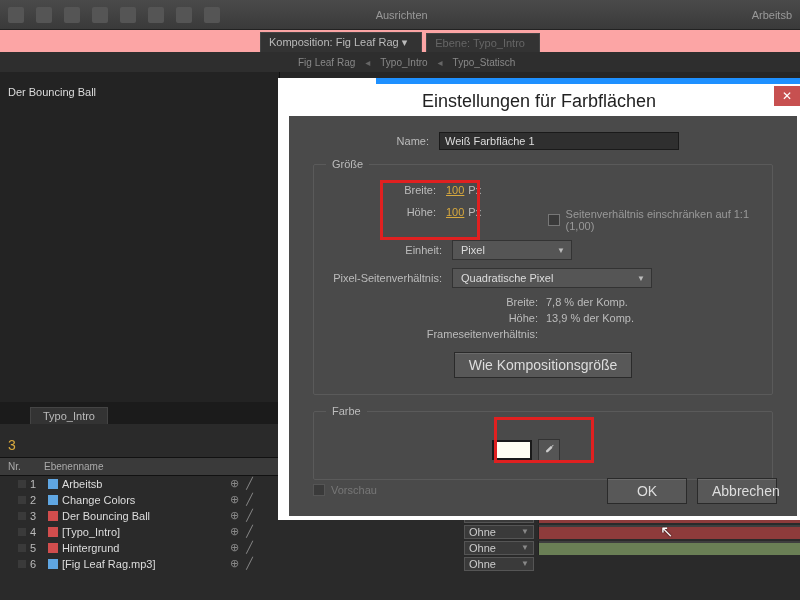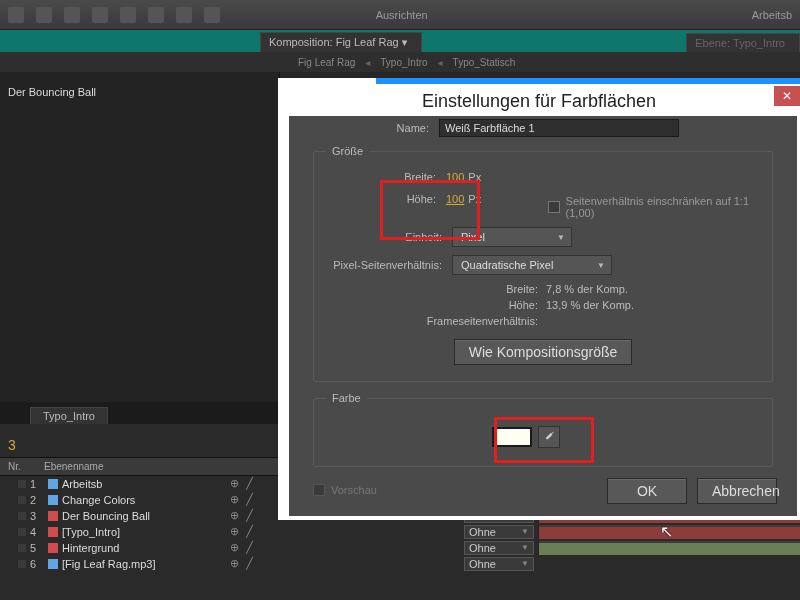--- a/index.html
+++ b/index.html
@@ -3,21 +3,21 @@
 <meta charset="utf-8">
 <style>
   * { margin:0; padding:0; box-sizing:border-box; font-family:"Segoe UI",Tahoma,sans-serif; }
   body { width:800px; height:600px; background:#2a2a2a; color:#bdbdbd; font-size:11px; overflow:hidden; position:relative; }
 
   
   .toolbar { height:30px; background:linear-gradient(#4a4a4a,#3a3a3a); border-bottom:1px solid #222; display:flex; align-items:center; padding:0 8px; gap:12px; font-size:11px; color:#999; }
   .toolbar .icon { width:16px; height:16px; background:#555; border-radius:2px; }
   .toolbar-lbl { font-size:11px; }
 
-  .comp-tabs { height:22px; background:#0f766e; display:flex; align-items:flex-end; padding-left:260px; gap:4px;justify-content:space-between; }
+  .comp-tabs { height:22px; background:#fca5a5; display:flex; align-items:flex-end; padding-left:260px; gap:4px; }
   .comp-tabs .tab { background:#333; padding:3px 14px 3px 8px; font-size:11px; color:#bbb; border:1px solid #444; border-bottom:none; }
 
   .subtabs { height:20px; background:#2e2e2e; display:flex; align-items:center; padding-left:298px; gap:10px; font-size:10px; color:#888; }
   .subtabs span.sep { color:#666; }
 
   .panel-row { display:flex; height:330px; }
   .fx-panel { width:280px; background:#232323; border-right:1px solid #111; padding:4px 8px; }
   .fx-panel .fx-tab { font-size:11px; color:#ccc; }
   .fx-panel .fx-name { font-size:11px; color:#ddd; margin-top:10px; }
   .comp-area { flex:1; background:#262626; }
@@ -43,21 +43,21 @@
   .layer .bar { height:12px; margin-top:2px; }
   .eyes { width:8px; }
 
   
   .modal-backing { position:absolute; left:278px; top:78px; width:522px; height:442px; background:#fff; }
   .modal-hl { position:absolute; left:376px; top:78px; width:424px; height:6px; background:#1e90ff; }
   .modal-close { position:absolute; right:0; top:86px; width:26px; height:20px; background:#c75050; color:#fff; display:flex; align-items:center; justify-content:center; font-size:12px; cursor:pointer;}
   .modal-titlebar { position:absolute; left:278px; top:86px; right:0; height:30px; background:#fff; display:flex; align-items:center; justify-content:center; }
   .modal-titlebar .ttl { font-size:18px; color:#222; }
 
-  .modal-body { position:absolute; left:289px; top:116px; width:508px; height:400px; background:#4a4a4a; color:#bcbcbc; padding:3px 24px; }
+  .modal-body { position:absolute; left:289px; top:116px; width:508px; height:400px; background:#4a4a4a; color:#bcbcbc; padding:16px 24px; }
 
   .row { display:flex; align-items:center; margin-bottom:8px; }
   .row .lbl { text-align:right; padding-right:10px; }
 
   .name-row .lbl { width:126px; }
   .name-input { width:240px; height:18px; background:#2f2f2f; border:1px solid #1a1a1a; color:#ddd; padding:0 5px; font-size:11px; }
 
   fieldset.grp { border:1px solid #5a5a5a; border-radius:2px; padding:14px 12px 16px 12px; margin-top:8px; position:relative; }
   fieldset.grp legend { padding:0 6px; color:#bcbcbc; font-size:11px; }
 
@@ -68,21 +68,21 @@
 
   .red-box-a { position:absolute; left:380px; top:180px; width:100px; height:60px; border:3px solid #e02020; pointer-events:none; }
   .red-box-b { position:absolute; left:494px; top:417px; width:100px; height:46px; border:3px solid #e02020; pointer-events:none; }
 
   .chk-row { position:absolute; left:234px; top:38px; display:flex; align-items:center; gap:6px; font-size:11px; color:#999; }
   .chk { width:12px; height:12px; border:1px solid #777; background:#3a3a3a; }
 
   .sel { height:20px; background:#555; border:1px solid #333; color:#ddd; padding:0 22px 0 8px; display:inline-flex; align-items:center; position:relative; font-size:11px; }
   .sel::after { content:"▼"; position:absolute; right:6px; font-size:8px; color:#bbb; }
   .einheit-row .lbl{width:126px;} .einheit-row .sel{width:120px;}
-  .par-row .lbl{width:126px;} .par-row .sel{width:160px;}
+  .par-row .lbl{width:126px;} .par-row .sel{width:200px;}
 
   .info-block { margin-left:90px; display:grid; grid-template-columns:130px auto; row-gap:4px; font-size:11px; margin-top:6px;}
   .info-block .l{text-align:right; padding-right:8px;}
 
   .btn { background:#585858; border:1px solid #2a2a2a; color:#ddd; padding:4px 14px; font-size:14px; cursor:pointer; box-shadow:inset 0 1px 0 #6a6a6a; }
   .compsize-row{ display:flex; justify-content:center; margin-top:12px;}
 
   .farbe-row { display:flex; align-items:center; gap:10px; margin-top:4px;}
   .color-pair { margin-left:166px; display:flex; gap:6px; align-items:center; }
   .colorwell { width:40px; height:20px; border:2px solid #1a1a1a; background:#fffef2; cursor:pointer; }

